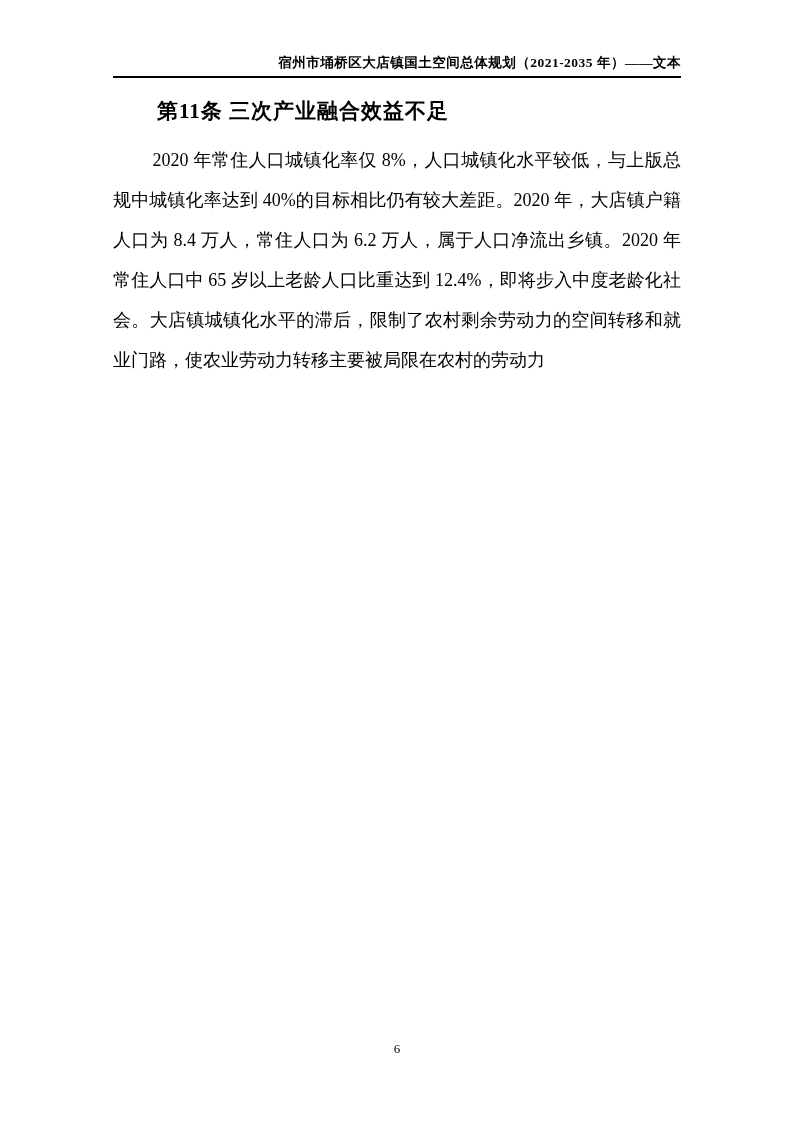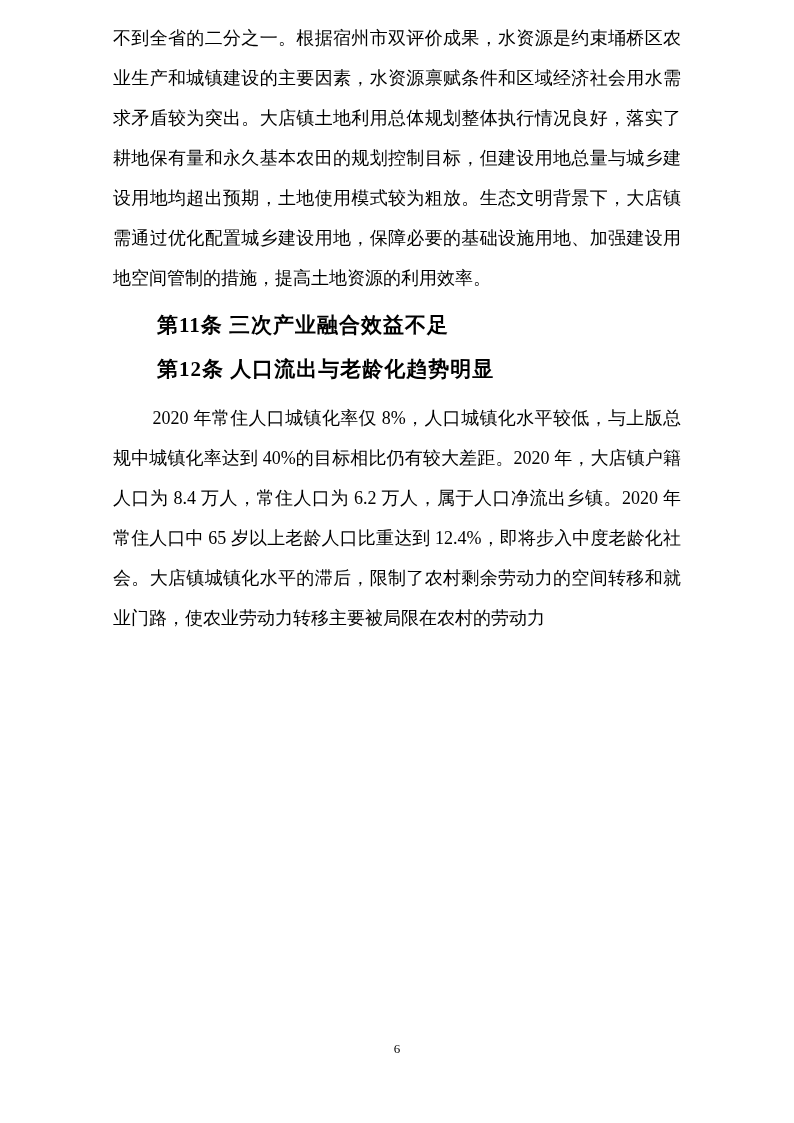--- a/index.html
+++ b/index.html
@@ -71,29 +71,30 @@
     font-size: 13px;
     line-height: 16px;
   }
 </style>
 </head>
 <body>
 
 <div class="page">
   <div class="content">
 
+    <div class="doc-header">
+      <span class="doc-header-title">宿州市埇桥区大店镇国土空间总体规划（2021-2035 年）——文本</span>
+    </div>
 
     <div class="doc-body">
 
-      <p>不到全省的二分之一。根据宿州市双评价成果，水资源是约束埇桥区农业生产和城镇建设的主要因素，水资源禀赋条件和区域经济社会用水需求矛盾较为突出。大店镇土地利用总体规划整体执行情况良好，落实了耕地保有量和永久基本农田的规划控制目标，但建设用地总量与城乡建设用地均超出预期，土地使用模式较为粗放。生态文明背景下，大店镇需通过优化配置城乡建设用地，保障必要的基础设施用地、加强建设用地空间管制的措施，提高土地资源的利用效率。</p>
 
       <h2 class="clause-heading">第11条 三次产业融合效益不足</h2>
 
 
-      <h2 class="clause-heading second">第12条 人口流出与老龄化趋势明显</h2>
 
       <p class="indent">2020 年常住人口城镇化率仅 8%，人口城镇化水平较低，与上版总规中城镇化率达到 40%的目标相比仍有较大差距。2020 年，大店镇户籍人口为 8.4 万人，常住人口为 6.2 万人，属于人口净流出乡镇。2020 年常住人口中 65 岁以上老龄人口比重达到 12.4%，即将步入中度老龄化社会。大店镇城镇化水平的滞后，限制了农村剩余劳动力的空间转移和就业门路，使农业劳动力转移主要被局限在农村的劳动力</p>
 
     </div>
   </div>
 
   <div class="page-footer">
     <span>6</span>
   </div>
 </div>

